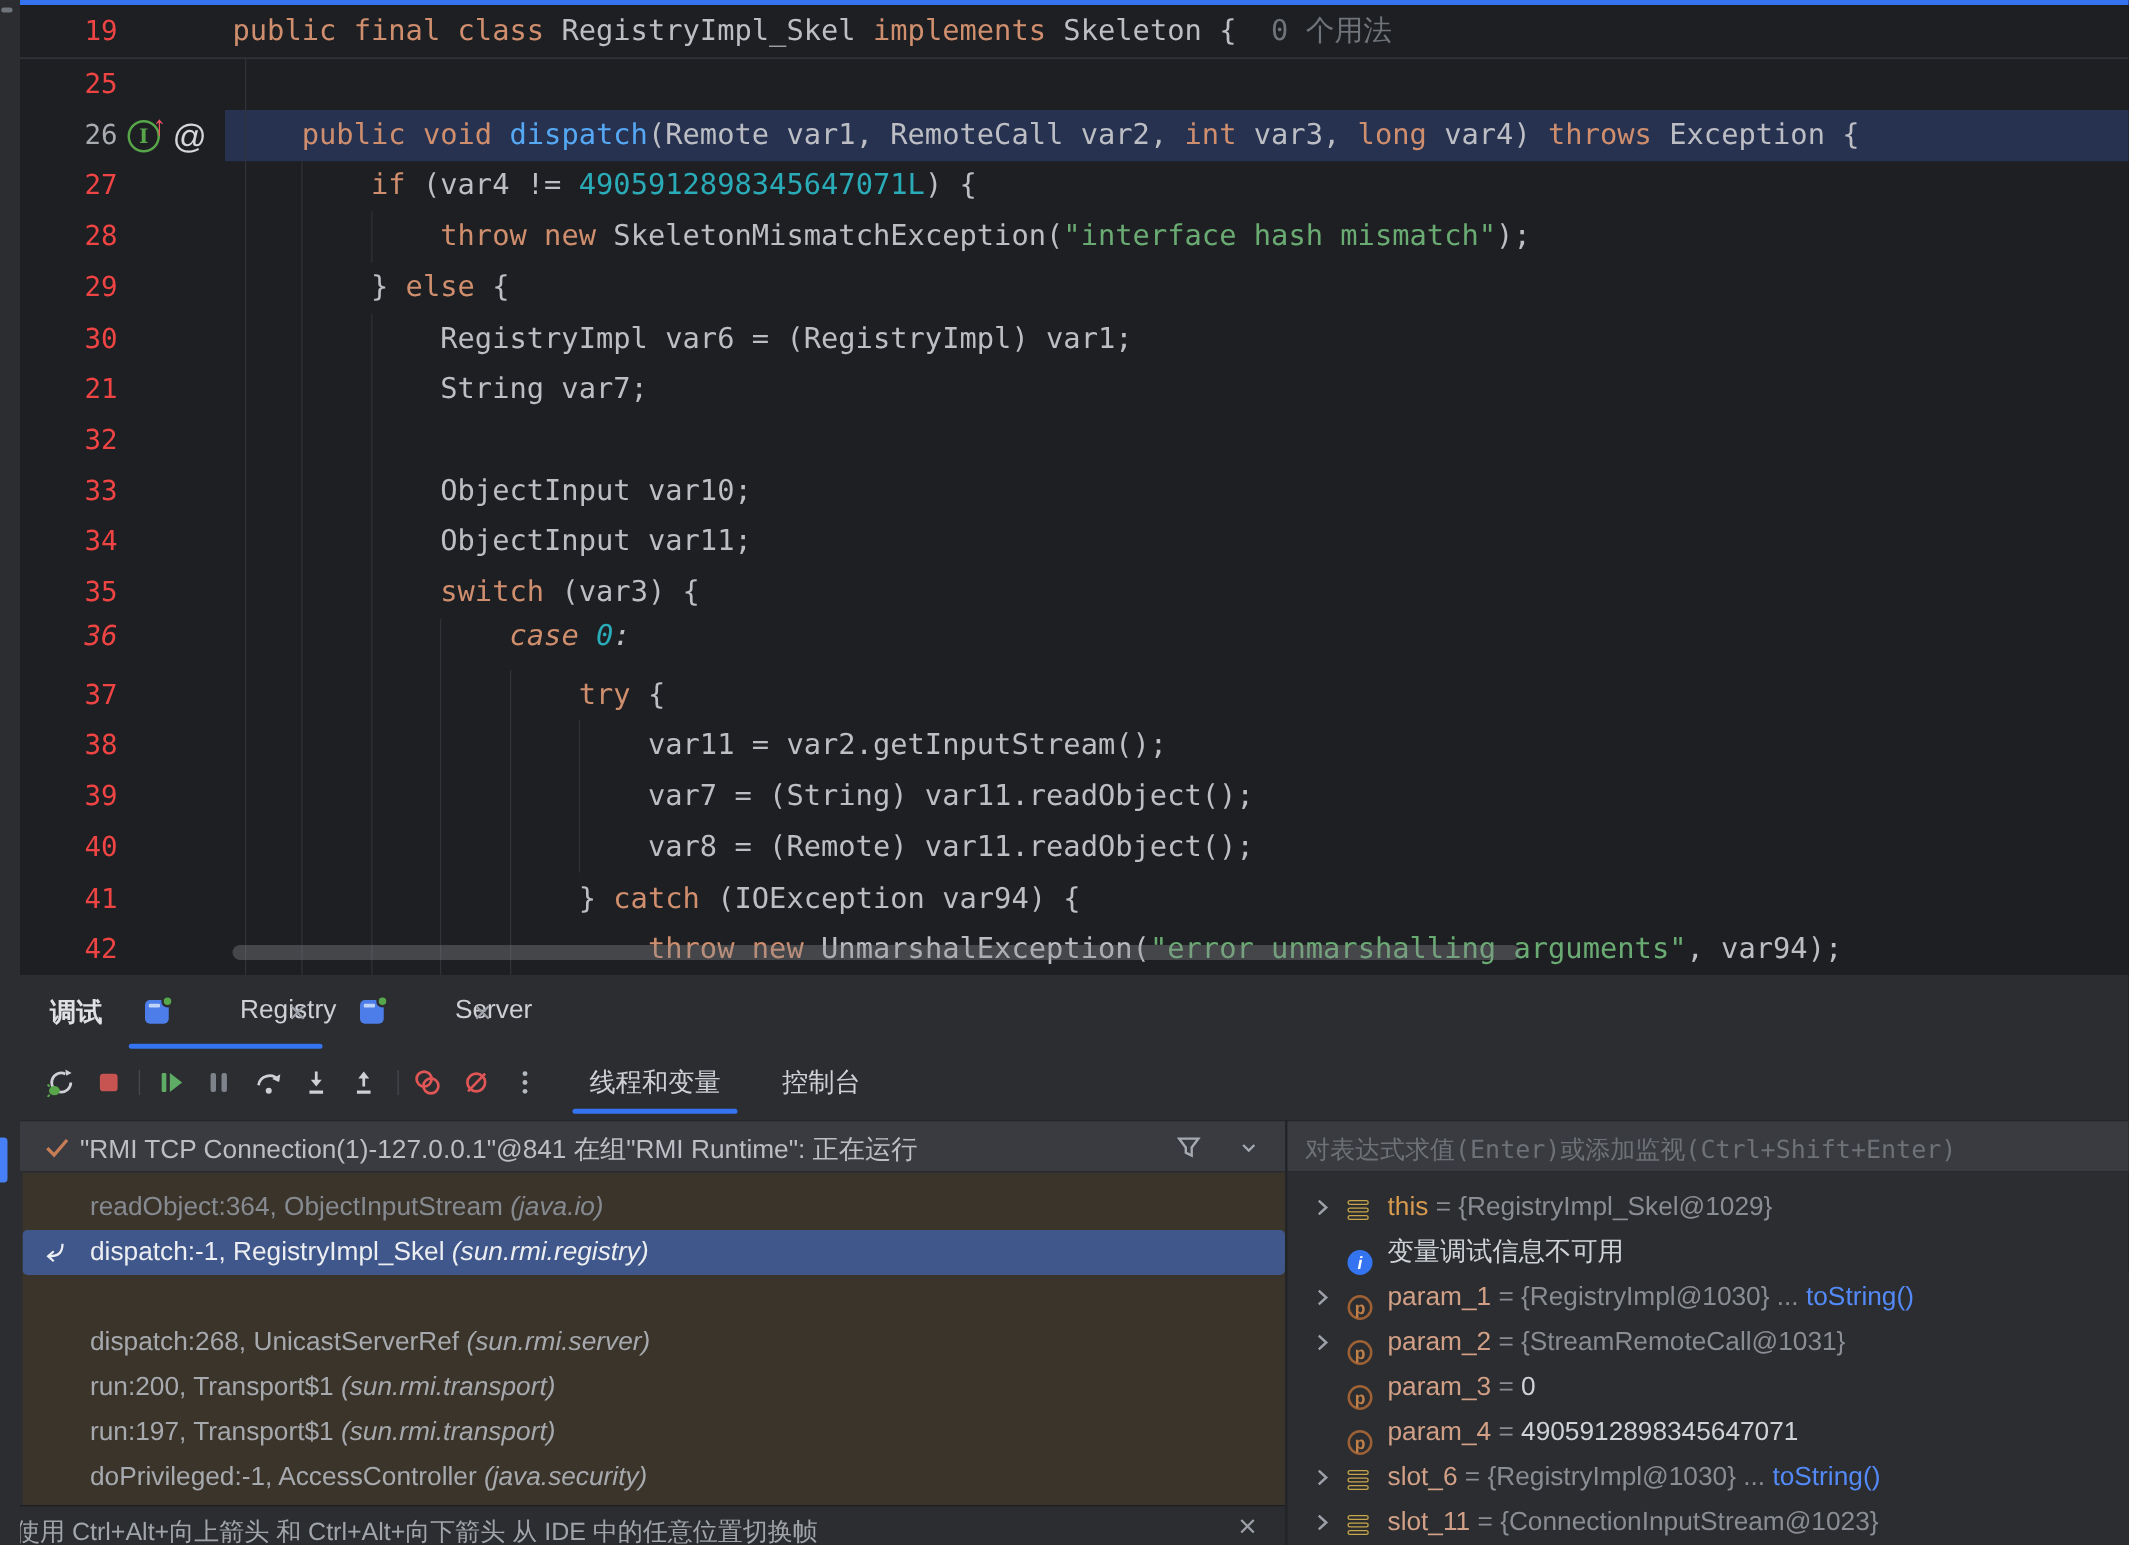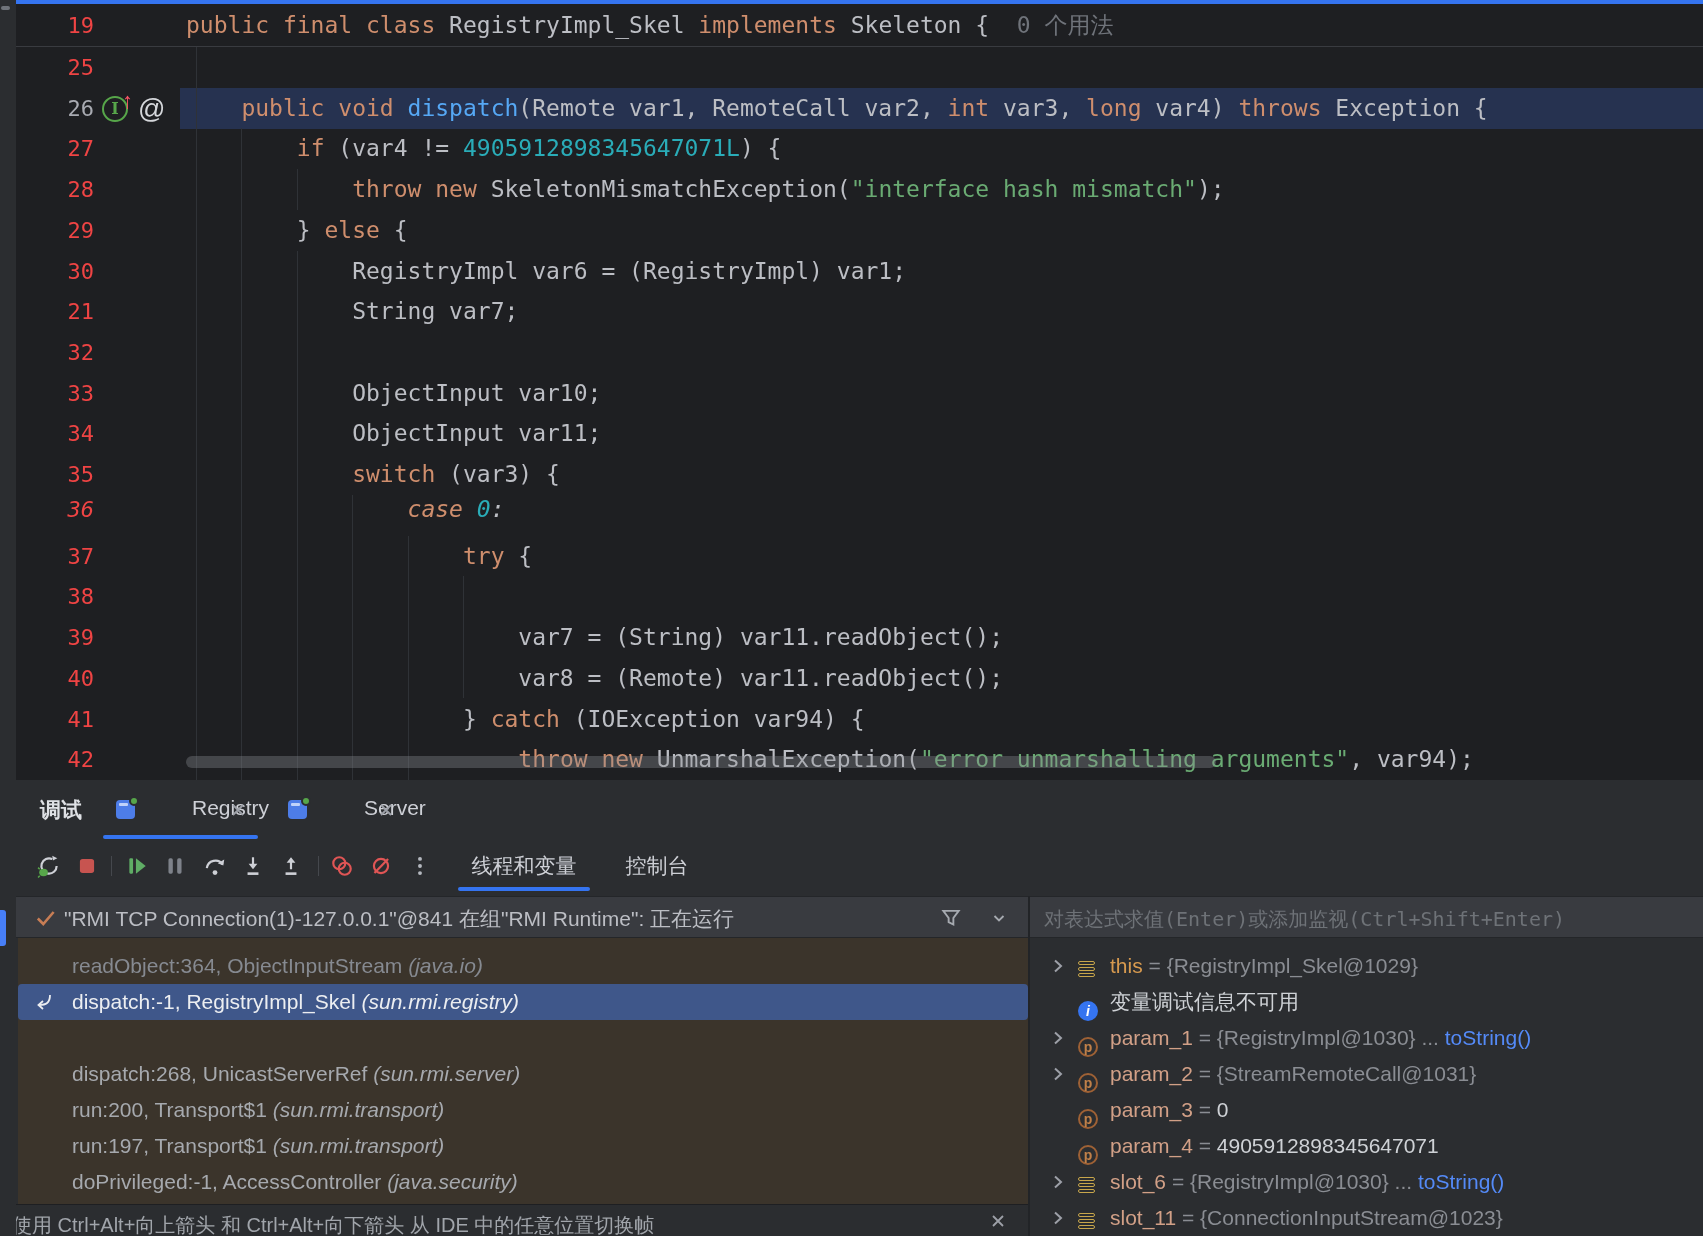--- a/index.html
+++ b/index.html
@@ -150,20 +150,21 @@
         <div class="code-row" style="top: 489px; font-style: italic;">
           <span class="lnum">36</span>
           <pre class="code-text"><span class="tok-d">                </span><span class="tok-k">case </span><span class="tok-n">0</span><span class="tok-d">:</span></pre>
         </div>
         <div class="code-row" style="top: 535.64px; padding-left: 20px;">
           <span class="lnum">37</span>
           <pre class="code-text"><span class="tok-d">                    </span><span class="tok-k">try</span><span class="tok-d"> {</span></pre>
         </div>
         <div class="code-row" style="top: 576.36px;">
           <span class="lnum">38</span>
+          <pre class="code-text"><span class="tok-d">                        var11 = var2.getInputStream();</span></pre>
         </div>
         <div class="code-row" style="top: 617.08px;">
           <span class="lnum">39</span>
           <pre class="code-text"><span class="tok-d">                        var7 = (String) var11.readObject();</span></pre>
         </div>
         <div class="code-row" style="top: 657.8px;">
           <span class="lnum">40</span>
           <pre class="code-text"><span class="tok-d">                        var8 = (Remote) var11.readObject();</span></pre>
         </div>
         <div class="code-row" style="top: 698.52px;">

